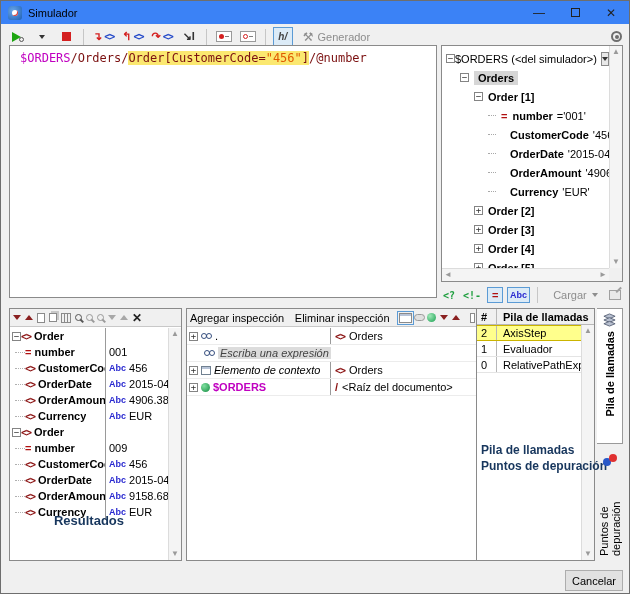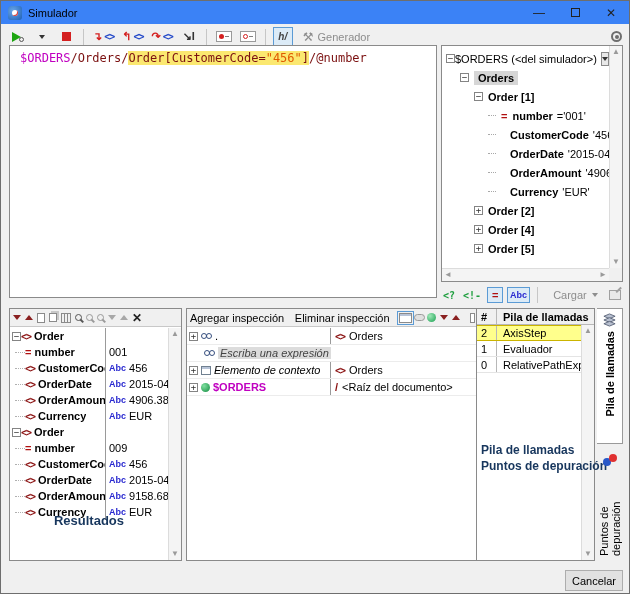--- a/index.html
+++ b/index.html
@@ -277,20 +277,24 @@
         <span class="guide"></span>
         <span class="tname" style="margin-left:14px;">Currency</span>
         <span class="tval">'EUR'</span>
       </div>
       <div class="tree-row" style="padding-left:28px;">
         <span class="eb plus"></span>
         <span class="tname">Order [2]</span>
       </div>
       <div class="tree-row" style="padding-left:28px;">
         <span class="eb plus"></span>
+        <span class="tname">Order [3]</span>
+      </div>
+      <div class="tree-row" style="padding-left:28px;">
+        <span class="eb plus"></span>
         <span class="tname">Order [4]</span>
       </div>
       <div class="tree-row" style="padding-left:28px;">
         <span class="eb plus"></span>
         <span class="tname">Order [5]</span>
       </div>
 
     </div>
     <div class="vscroll">
       <span class="sarr">▲</span>

